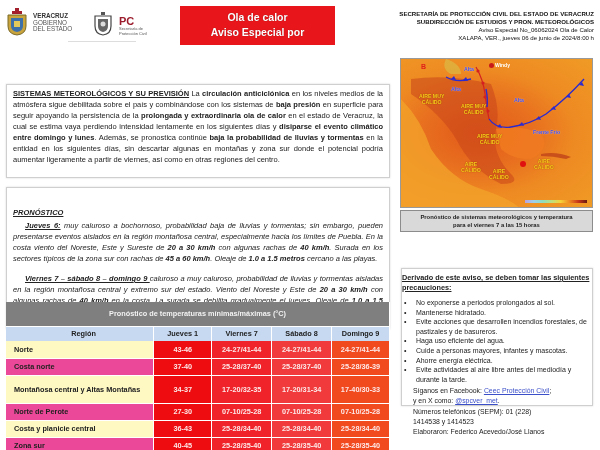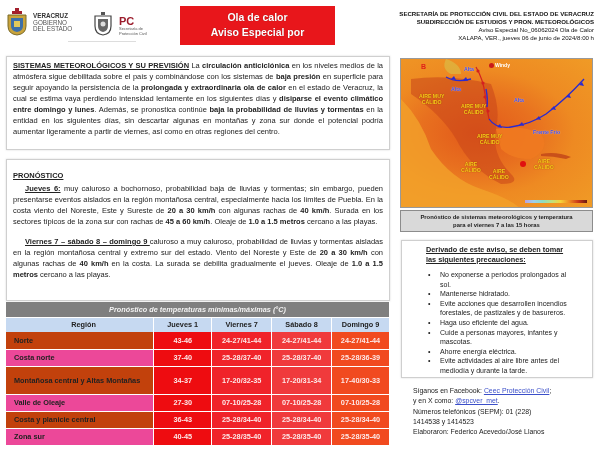--- a/index.html
+++ b/index.html
@@ -17,36 +17,36 @@
   .logo-underline { position: absolute; left: 68px; top: 41px; width: 68px; height: 1px; background: #ddd; }
 
   .title-banner { position: absolute; left: 180px; top: 6px; width: 155px; height: 39px; background: #e8161b;
     color: #fff; font-weight: bold; font-size: 10.5px; line-height: 15px; text-align: center; padding-top: 4px;
     text-shadow: 0 0 1px rgba(0,0,0,.4); }
 
   .agency { position: absolute; right: 6px; top: 10px; text-align: right; font-size: 6.1px; line-height: 8px; color: #111; }
   .agency .a1, .agency .a2 { font-weight: bold; }
 
   
-  .box { position: absolute; border: 1px solid #cfcfcf; background: #fff; box-shadow: 0 0 2px rgba(0,0,0,.15); }
+  .box { position: absolute; border: 1px solid #cfcfcf; background: #fff; box-shadow: 0 0 2px rgba(0,0,0,.15); margin-top: 28px; }
   .sistemas { left: 6px; top: 56px; width: 384px; height: 94px; padding: 3px 6px; font-size: 7.5px; line-height: 11px; text-align: justify; }
   .sistemas u b { font-weight: bold; }
-  .pronostico { left: 6px; top: 159px; width: 384px; height: 142px; padding: 10px 6px; font-size: 7.5px; line-height: 11px; text-align: justify; }
+  .pronostico { left: 6px; top: 159px; width: 384px; height: 142px; padding: 19px 6px; font-size: 7.5px; line-height: 11px; text-align: justify; font-style: italic; }
   .pronostico .ptitle { font-weight: bold; text-decoration: underline; margin-bottom: 2px; }
   .pronostico p { text-indent: 12px; margin-bottom: 9px; }
   b { font-weight: bold; }
   u { text-decoration: underline; }
 
   
   .temp-table { position: absolute; left: 6px; top: 302px; width: 384px; border-collapse: collapse; font-size: 7.3px; }
-  .temp-table .tt-title { background: #7f7f7f; color: #f2f2f2; text-align: center; height: 15px; font-weight: bold; font-style: italic; }
+  .temp-table .tt-title { background: #7f7f7f; color: #f2f2f2; text-align: center; height: 24px; font-weight: bold; }
   .temp-table th { background: #c6d9f1; color: #222; font-weight: bold; height: 15px; border-right: 1px solid #fff; }
   .temp-table th.region-h { text-align: center; padding-left: 8px; }
   .temp-table td { height: 17px; border-right: 1px solid #fff; border-bottom: 1px solid #fff; }
-  .temp-table td.region { background: #c2410c; font-weight: bold; color: #222; padding-left: 8px; text-align: left; }
+  .temp-table td.region { background: #fef9c3; font-weight: bold; color: #222; padding-left: 8px; text-align: left; }
   .temp-table tr.alt td.region { background: #ec4899; }
   .temp-table td.val { color: #fde8e8; text-align: center; font-weight: bold; }
   .c-jue { background: #ee0c10; }
   .c-vie { background: #f0232a; }
   .c-sab { background: #f03a3c; }
   .c-dom { background: #f14a1f; }
   .temp-table tr.tall td { height: 28px; line-height: 9px; }
 
   
   .map { position: absolute; left: 400px; top: 58px; width: 193px; height: 150px; border: 1px solid #999; overflow: hidden;
@@ -57,21 +57,21 @@
   .map-logo { position: absolute; left: 88px; top: 3px; font-size: 5px; color: #fff; font-weight: bold; }
   .map-logo .dot { display: inline-block; width: 5px; height: 5px; border-radius: 50%; background: #c91a1a; vertical-align: middle; margin-right: 1px; }
   .map-h { position: absolute; left: 20px; top: 4px; font-size: 7px; font-weight: bold; color: #e0201a; }
   .map-scale { position: absolute; left: 124px; top: 141px; width: 62px; height: 3px;
     background: linear-gradient(to right, #b9a3e0, #9fd0ea, #8fdcc0, #bde080, #f5d33a, #ef8a22, #c9381a, #6a1a10); }
 
   .map-caption { position: absolute; left: 400px; top: 210px; width: 193px; height: 22px; background: #d9d9d9; border: 1px solid #8c8c8c;
     font-size: 5.9px; line-height: 7.5px; text-align: center; font-weight: bold; padding-top: 3px; color: #222; }
 
   
-  .precauciones { left: 401px; top: 240px; width: 192px; height: 138px; padding: 4px 24px; font-size: 7px; line-height: 9.6px; }
+  .precauciones { left: 401px; top: 240px; width: 192px; height: 138px; padding: 4px 0; font-size: 7px; line-height: 9.6px; }
   .precauciones .ptitle { font-weight: bold; text-decoration: underline; font-size: 7.3px; line-height: 10px; margin-bottom: 5px; }
   .precauciones ul { list-style: none; }
   .precauciones li { position: relative; padding-left: 14px; }
   .precauciones li::before { content: "•"; position: absolute; left: 2px; top: 0; font-size: 7px; }
 
   
   .contacto { position: absolute; left: 413px; top: 386px; font-size: 6.9px; line-height: 10.3px; color: #222; }
   .contacto a { color: #3b4fc9; text-decoration: underline; }
   .contacto .xlink { color: #3b4fc9; }
 </style>
@@ -159,21 +159,21 @@
       <td class="val c-dom">25-28/36-39</td>
     </tr>
     <tr class="tall">
       <td class="region">Montañosa central y Altas Montañas</td>
       <td class="val c-jue">34-37</td>
       <td class="val c-vie">17-20/32-35</td>
       <td class="val c-sab">17-20/31-34</td>
       <td class="val c-dom">17-40/30-33</td>
     </tr>
     <tr class="alt">
-      <td class="region">Valle de Oleaje</td>
+      <td class="region">Norte de Perote</td>
       <td class="val c-jue">27-30</td>
       <td class="val c-vie">07-10/25-28</td>
       <td class="val c-sab">07-10/25-28</td>
       <td class="val c-dom">07-10/25-28</td>
     </tr>
     <tr>
       <td class="region">Costa y planicie central</td>
       <td class="val c-jue">36-43</td>
       <td class="val c-vie">25-28/34-40</td>
       <td class="val c-sab">25-28/34-40</td>

